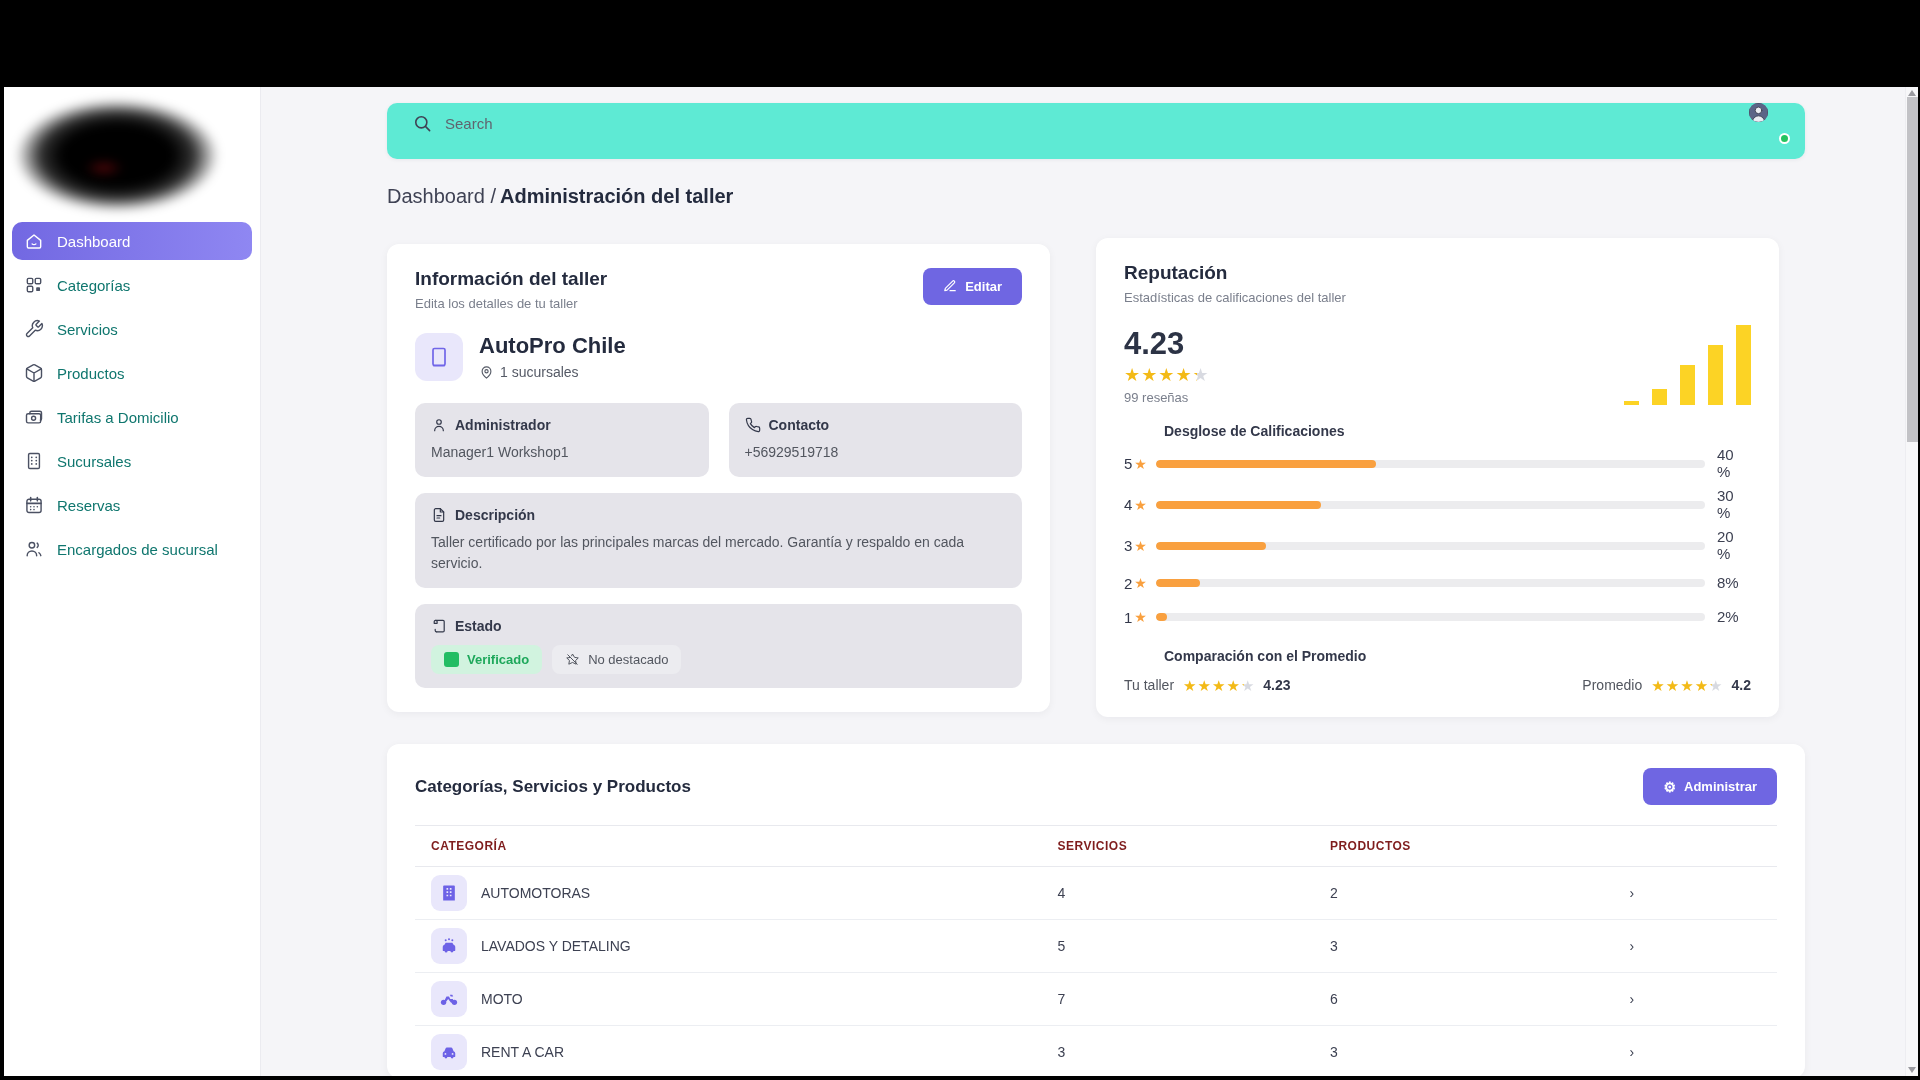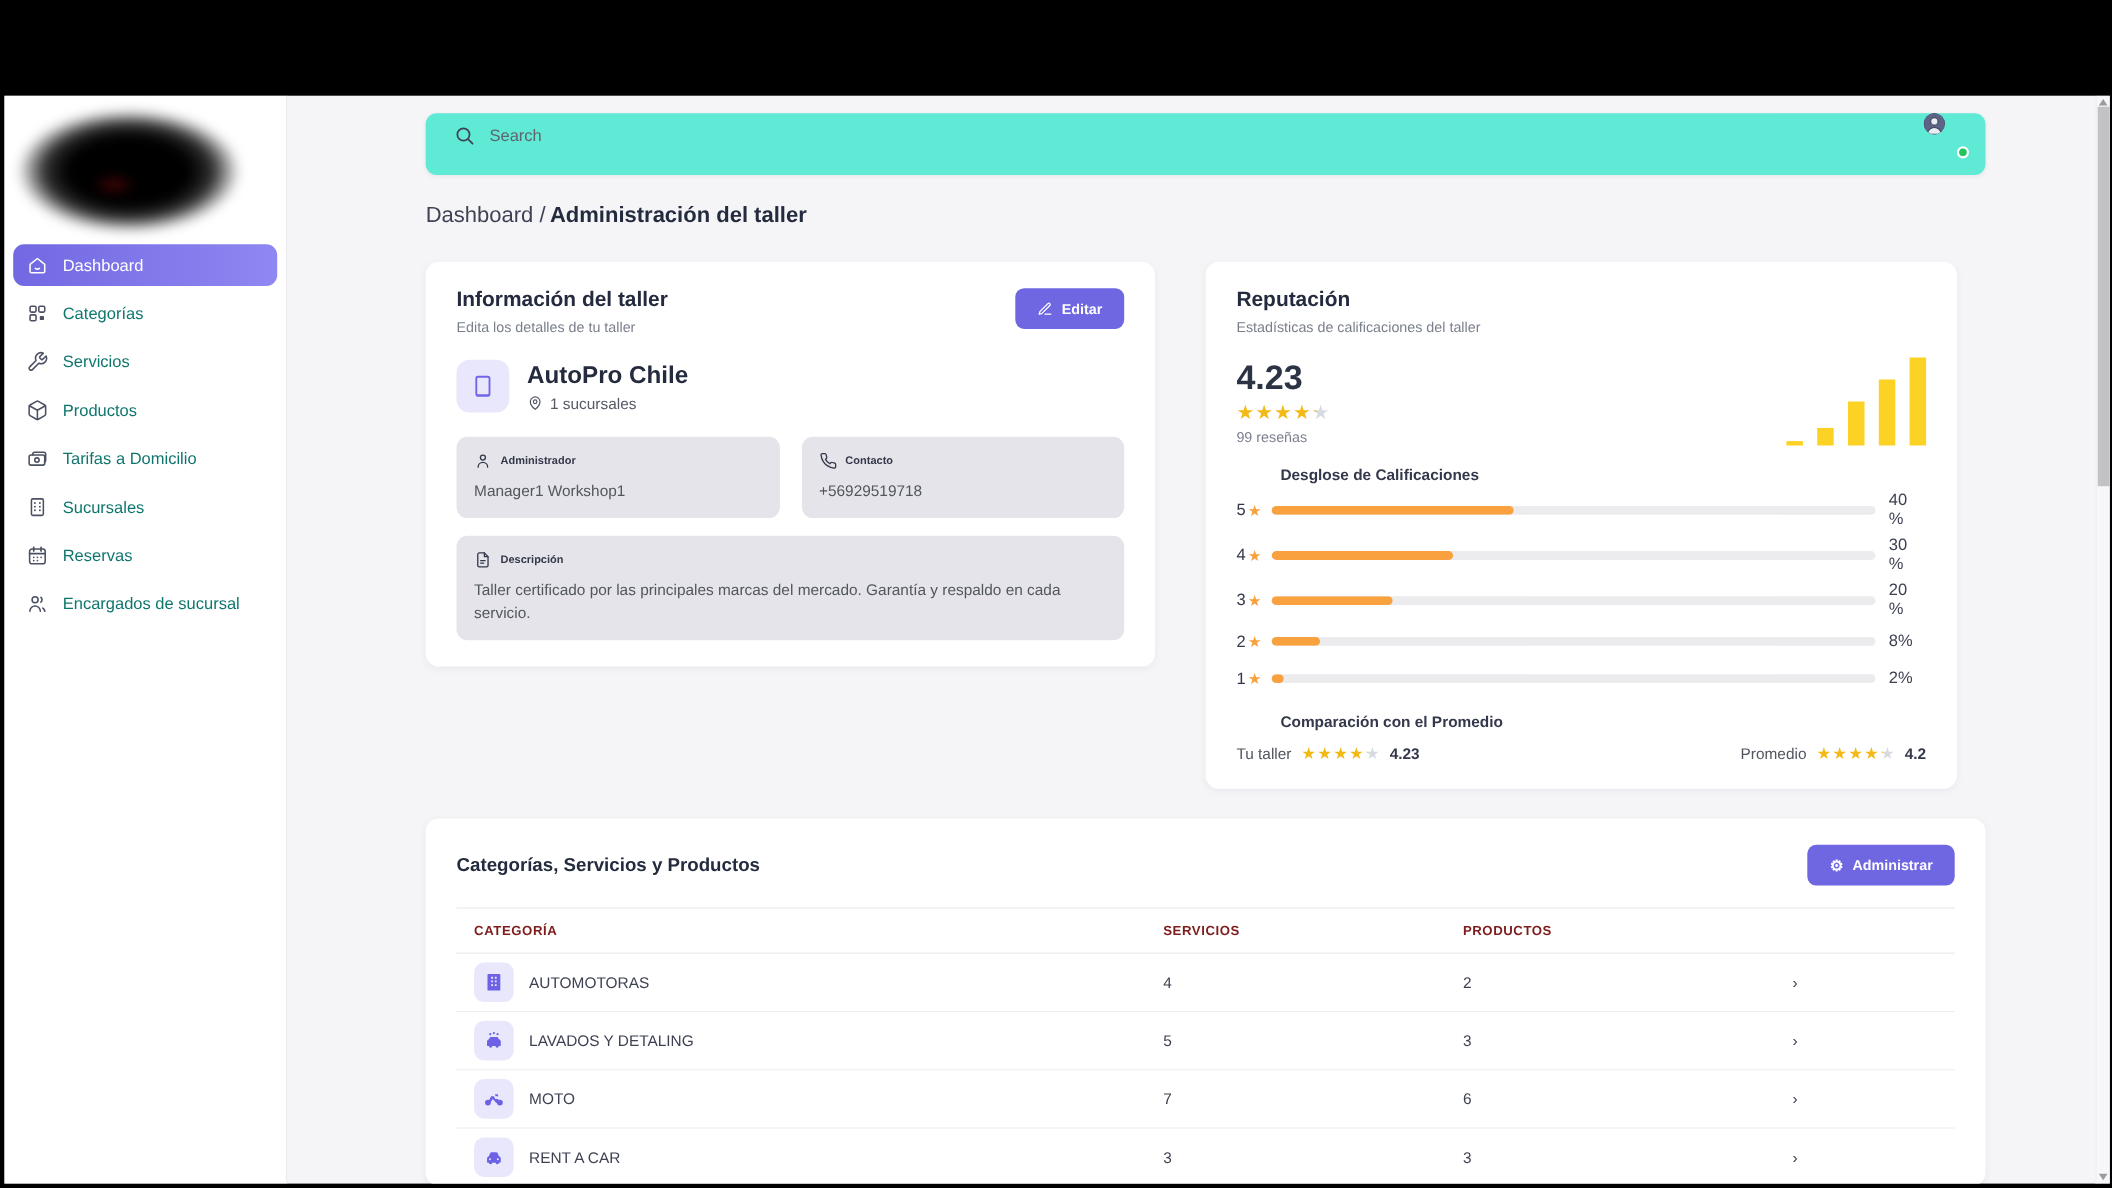--- a/index.html
+++ b/index.html
@@ -27,21 +27,21 @@
     box-shadow:0 1px 4px rgba(20,20,45,.06); padding:0 16px 16px 26px; }
   .searchbar svg { width:19px; height:19px; stroke:#3f4254; stroke-width:2; fill:none; stroke-linecap:round; }
   .search-text { margin-left:13px; font-size:15px; color:#60646f; flex:1; }
   .avatar-wrap { position:relative; width:40px; height:40px; }
   .avatar { width:40px; height:40px; border-radius:50%; background:#5b6487; overflow:hidden; display:block; }
   .online-dot { position:absolute; right:-1px; bottom:-1px; width:11px; height:11px; border-radius:50%; background:#24c35f; border:2px solid #fff; }
 
   .breadcrumb { margin:26px 0 0 0; font-size:20px; color:#3f4254; }
   .breadcrumb b { color:#242b3e; font-weight:700; margin-left:4px; }
 
-  .cards-row { display:flex; gap:46px; margin-top:30px; align-items:flex-start; }
+  .cards-row { display:flex; gap:46px; margin-top:30px; align-items:center; }
   .card { background:#fff; border-radius:12px; box-shadow:0 2px 8px rgba(20,20,45,.05); }
   .card-info { width:663px; padding:24px 28px; }
   .card-rep  { width:683px; padding:24px 28px; }
 
   .card-head { display:flex; justify-content:space-between; align-items:flex-start; }
   .card-title { font-size:19px; font-weight:700; color:#242b3e; }
   .card-sub { font-size:13px; color:#7a7f8c; margin-top:6px; }
   .btn { display:inline-flex; align-items:center; gap:8px; background:#6f66e2; color:#fff; border:none; border-radius:8px;
     padding:11px 20px; font-size:13px; font-weight:600; cursor:pointer; font-family:inherit; }
   .btn svg { width:14px; height:14px; stroke:#fff; stroke-width:2; fill:none; stroke-linecap:round; stroke-linejoin:round; }
@@ -51,21 +51,21 @@
   .ws-iconbox { width:48px; height:48px; border-radius:12px; background:#e9e7fb; display:flex; align-items:center; justify-content:center; }
   .ws-iconbox svg { width:24px; height:24px; stroke:#7166e8; stroke-width:1.7; fill:none; }
   .ws-name { font-size:22px; font-weight:700; color:#242b3e; }
   .ws-branch { display:flex; align-items:center; gap:6px; margin-top:5px; font-size:14px; color:#555a66; }
   .ws-branch svg { width:15px; height:15px; stroke:#555a66; stroke-width:1.8; fill:none; }
 
   .gray-grid { display:flex; gap:20px; margin-top:22px; }
   .gray-box { background:#e5e4ea; border-radius:10px; padding:14px 16px; }
   .gb-half { flex:1; }
   .gb-full { margin-top:16px; }
-  .gb-label { display:flex; align-items:center; gap:8px; font-size:10px; font-weight:700; color:#33384a; }
+  .gb-label { display:flex; align-items:center; gap:8px; font-size:14px; font-weight:700; color:#33384a; }
   .gb-label svg { width:16px; height:16px; stroke:#33384a; stroke-width:1.8; fill:none; stroke-linecap:round; stroke-linejoin:round; }
   .gb-value { margin-top:9px; font-size:14px; color:#52565f; line-height:1.5; }
   .badges { display:flex; gap:10px; margin-top:11px; }
   .badge-green { display:inline-flex; align-items:center; gap:8px; background:#d1f3df; border-radius:8px; padding:7px 13px;
     font-size:13px; font-weight:600; color:#1ea85b; }
   .badge-green i { width:15px; height:15px; background:#22bd63; border-radius:3px; }
   .badge-gray { display:inline-flex; align-items:center; gap:8px; background:#ececf0; border-radius:8px; padding:7px 13px;
     font-size:13px; color:#52565f; }
   .badge-gray svg { width:15px; height:15px; stroke:#52565f; stroke-width:1.6; fill:none; stroke-linejoin:round; }
 
@@ -278,20 +278,42 @@
           <div class="gb-label">
             <svg viewBox="0 0 24 24">
                 <path d="M14 2.5H7a2 2 0 0 0-2 2v15a2 2 0 0 0 2 2h10a2 2 0 0 0 2-2V7.5z"></path>
                 <path d="M14 2.5v5h5M9 13h6M9 16.5h4"></path>
               </svg>
             <span>Descripción</span>
           </div>
           <div class="gb-value" style="max-width:540px;">Taller certificado por las principales marcas del mercado. Garantía y respaldo en cada servicio.</div>
         </div>
 
+        <div class="gray-box gb-full">
+          <div class="gb-label">
+            <svg viewBox="0 0 24 24">
+                <path d="M7 3.5h11a1.8 1.8 0 0 1 1.8 1.8V19a1.8 1.8 0 0 1-1.8 1.8H8.5"></path>
+                <path d="M7 3.5a2.2 2.2 0 0 0-2.2 2.2V8h4.4V5.7A2.2 2.2 0 0 0 7 3.5zM8.5 20.8a2.2 2.2 0 0 1-2.2-2.2v-1.4"></path>
+              </svg>
+            <span>Estado</span>
+          </div>
+          <div class="badges">
+            <span class="badge-green">
+                <i></i>
+                <span>Verificado</span>
+              </span>
+            <span class="badge-gray">
+              <svg viewBox="0 0 24 24">
+                  <path d="M8.6 8.7 2.8 9.5l4.3 4.1-1 5.9L12 16.7l5.9 2.8-1-5.9 4.3-4.1-5.9-.9L12 3.2l-1.8 3.6"></path>
+                  <path d="M4 4l16 16"></path>
+                </svg>
+              <span>No destacado</span>
+            </span>
+          </div>
+        </div>
       </section>
 
       <section class="card card-rep">
         <div class="card-head">
           <div>
             <div class="card-title">Reputación</div>
             <div class="card-sub">Estadísticas de calificaciones del taller</div>
           </div>
         </div>
 

